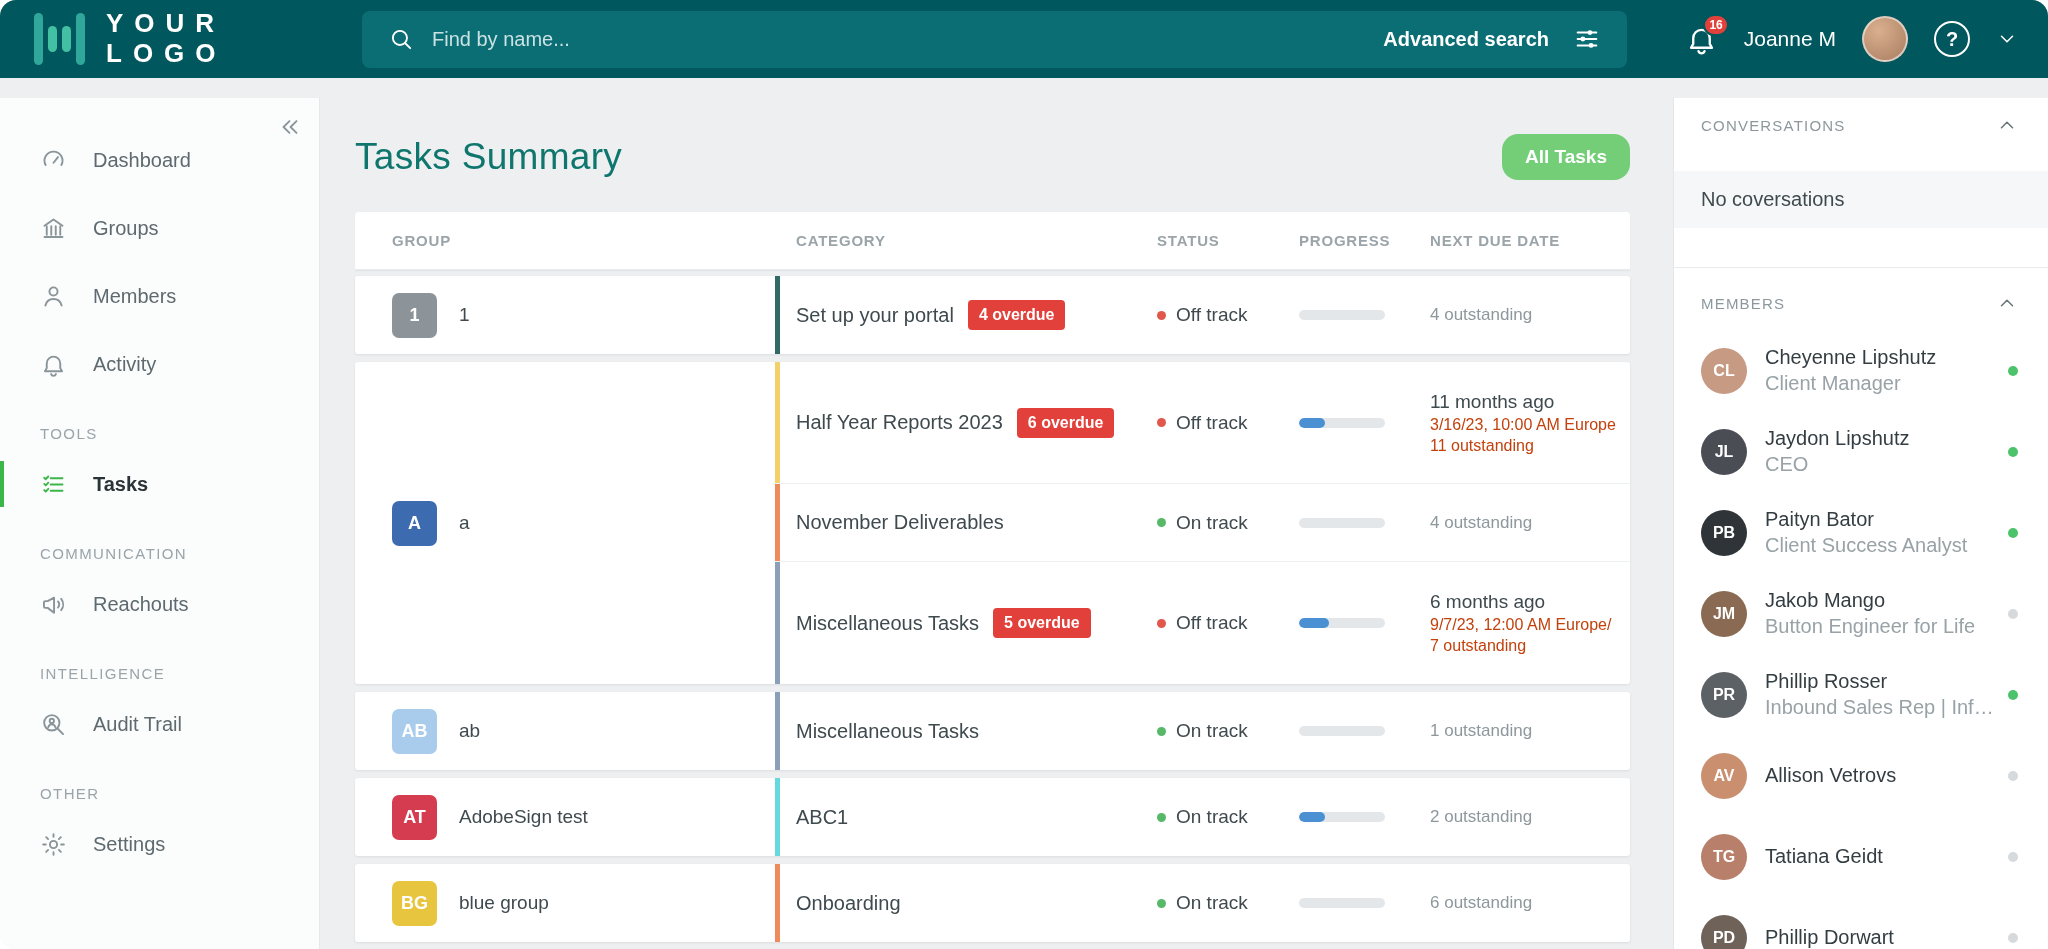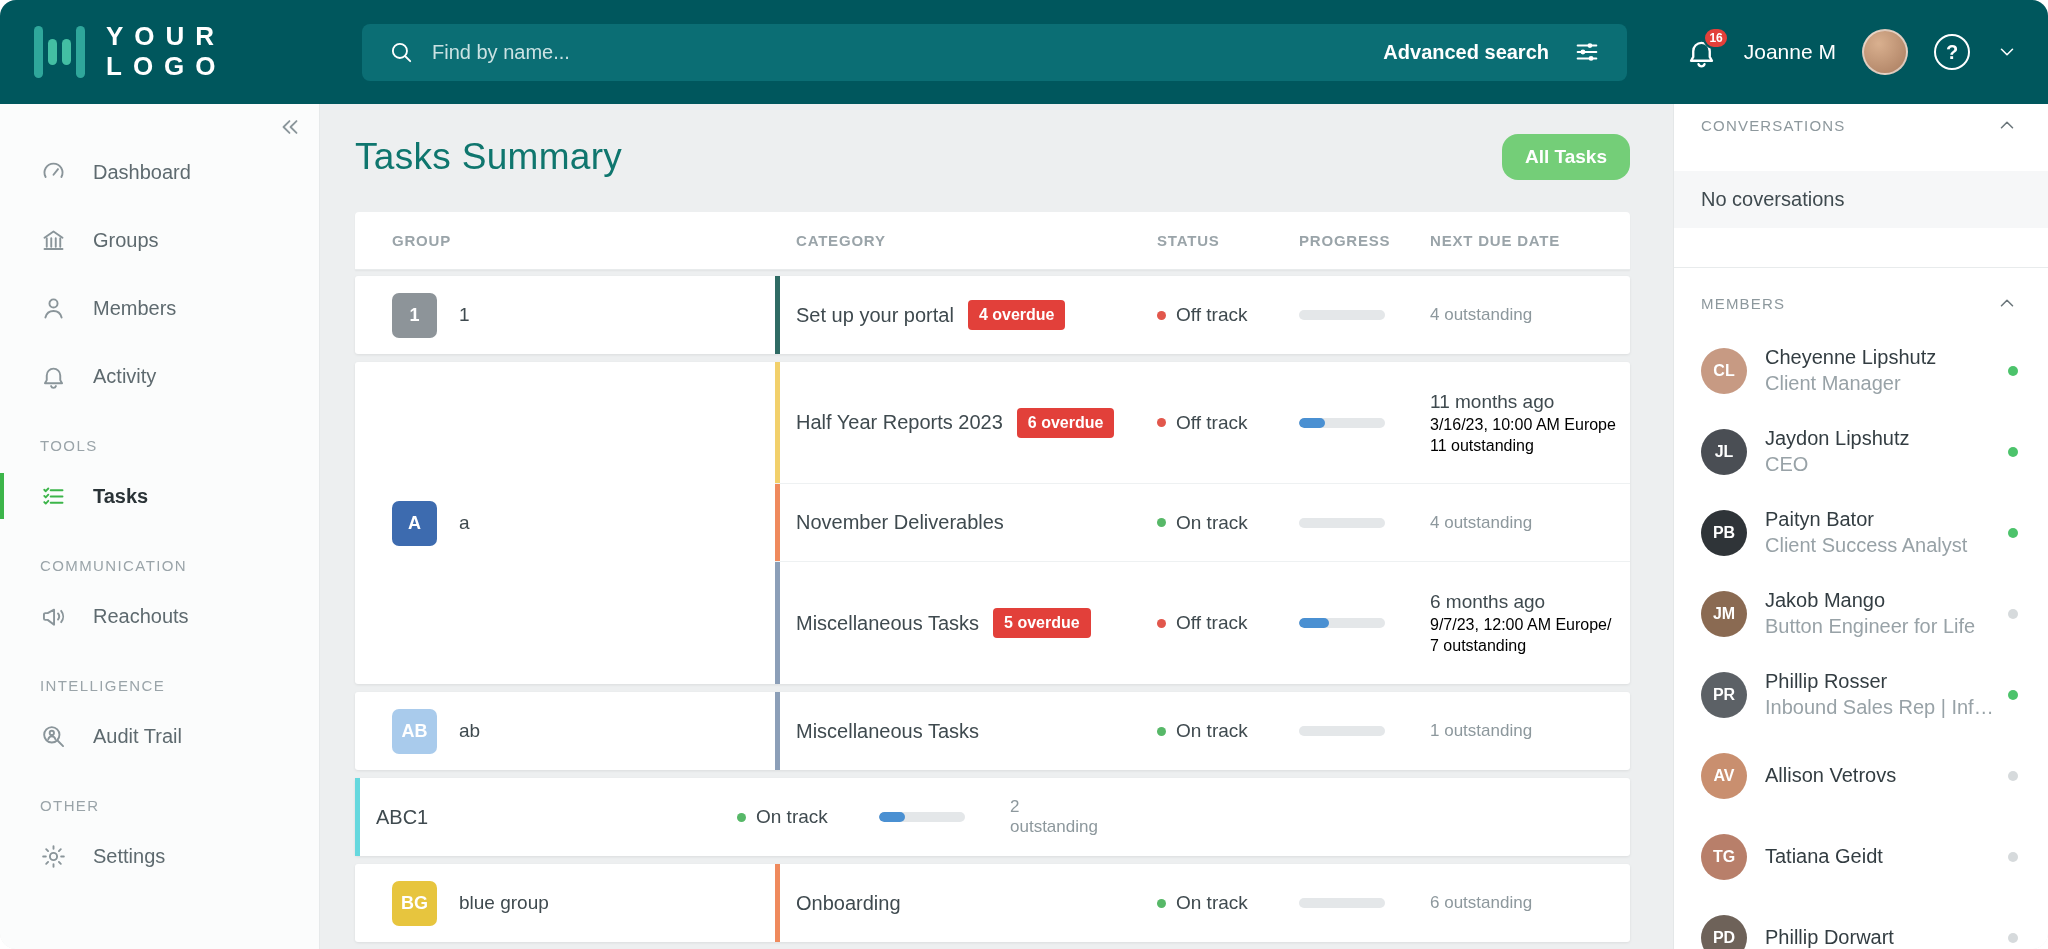--- a/index.html
+++ b/index.html
@@ -1,20 +1,20 @@
 <!DOCTYPE html>
 <html style="--header_teal: #00575D; --search_teal: #0B6E74; --accent_green: #3CB54A; --button_green: #74CE78; --badge_red: #E2403A; --status_red: #E2574C; --status_green: #57B868; --progress_blue: #4A90D2; --online_green: #4CC36B; --offline_gray: #D6DADC;"><head>
 <meta charset="utf-8">
 <style>
   *{box-sizing:border-box;margin:0;padding:0;}
   html,body{background:#fff;font-family:"Liberation Sans",sans-serif;}
   .screen{position:relative;width:2048px;height:949px;border-radius:16px;overflow:hidden;background:#EDEFF0;}
 
   
-  .topbar{position:absolute;top:0;left:0;right:0;height:104px;background:var(--header_teal,#00575D);display:flex;align-items:center;z-index:5;}
+  .topbar{position:absolute;top:0;left:0;right:0;height:78px;background:var(--header_teal,#00575D);display:flex;align-items:center;z-index:5;}
   .logo{display:flex;align-items:center;gap:20px;padding-left:34px;width:340px;flex:0 0 auto;}
   .logo-text{color:#fff;font-weight:700;font-size:26px;letter-spacing:11px;line-height:1.15;white-space:nowrap;}
   .searchbar{width:1265px;height:57px;background:var(--search_teal,#0B6E74);border-radius:8px;display:flex;align-items:center;padding:0 26px;margin-left:22px;}
   .icon{display:inline-block;}
   .icon svg{width:100%;height:100%;fill:none;stroke:currentColor;stroke-width:1.7;stroke-linecap:round;stroke-linejoin:round;display:block;}
   .search-icon{color:#fff;width:26px;height:26px;}
   .search-input{flex:1;background:transparent;border:none;outline:none;color:#fff;font-size:20px;margin-left:18px;font-family:inherit;}
   .search-input::placeholder{color:#CBE2E3;}
   .adv{color:#fff;font-size:20px;font-weight:700;margin-right:24px;white-space:nowrap;cursor:pointer;}
   .tune-icon{color:#fff;width:28px;height:28px;cursor:pointer;}
@@ -22,21 +22,21 @@
   .bell-wrap{position:relative;color:#fff;width:33px;height:33px;cursor:pointer;}
   .bell-badge{position:absolute;top:-9px;right:-11px;background:var(--badge_red,#E2403A);color:#fff;font-size:12px;font-weight:700;min-width:22px;height:22px;border-radius:11px;display:flex;align-items:center;justify-content:center;padding:0 4px;border:2px solid var(--header_teal,#00575D);}
   .username{color:#fff;font-size:21px;}
   .avatar{width:46px;height:46px;border-radius:50%;background:radial-gradient(circle at 35% 30%,#D9B08F,#A97C5F);border:2px solid rgba(255,255,255,.55);cursor:pointer;}
   .help{width:36px;height:36px;border-radius:50%;border:2px solid #fff;color:#fff;display:flex;align-items:center;justify-content:center;font-size:20px;font-weight:700;cursor:pointer;}
   .chev{color:#fff;width:22px;height:22px;cursor:pointer;}
 
   
   .sidebar{position:absolute;top:98px;left:0;bottom:0;width:320px;background:#FBFCFC;border-right:1px solid #E6E9EA;}
   .collapse{position:absolute;top:16px;right:16px;width:26px;height:26px;color:#8B969B;cursor:pointer;}
-  .nav{padding-top:40px;}
+  .nav{padding-top:28px;}
   .nav-item{height:68px;display:flex;align-items:center;gap:26px;padding-left:40px;color:#5E6A6F;font-size:20px;cursor:pointer;position:relative;}
   .nav-item .nav-icon{width:27px;height:27px;color:#8A959A;flex:0 0 27px;}
   .nav-item.active{color:#2A3337;font-weight:700;}
   .nav-item.active .nav-icon{color:var(--accent_green,#3CB54A);}
   .nav-item.active::before{content:"";position:absolute;left:0;top:11px;bottom:11px;width:4px;background:var(--accent_green,#3CB54A);}
   .nav-label{margin-top:18px;padding-left:40px;font-size:15px;letter-spacing:1.4px;color:#9AA4A9;height:34px;display:flex;align-items:center;}
 
   
   .main{position:absolute;left:320px;top:98px;right:375px;bottom:0;background:#EDEFF0;padding:36px 43px 0 35px;overflow:hidden;}
   .main-head{display:flex;align-items:center;justify-content:space-between;margin-bottom:32px;}
@@ -59,21 +59,21 @@
   .cattext{font-size:20px;color:#3F4A4F;white-space:nowrap;}
   .obadge{margin-left:14px;background:var(--badge_red,#E2403A);color:#fff;font-size:16px;font-weight:700;padding:6px 11px;border-radius:4px;white-space:nowrap;}
   .statuscell{display:flex;align-items:center;gap:10px;}
   .sdot{width:9px;height:9px;border-radius:50%;flex:0 0 9px;}
   .stext{font-size:19px;color:#3F4A4F;}
   .pcell{display:flex;align-items:center;}
   .pbar{width:86px;height:10px;border-radius:5px;background:#E4E7E9;overflow:hidden;}
   .pfill{display:block;height:100%;border-radius:5px;background:var(--progress_blue,#4A90D2);}
   .due{display:flex;flex-direction:column;gap:3px;}
   .due-main{font-size:19px;color:#3F4A4F;}
-  .due-sub{font-size:16px;color:#000000;}
+  .due-sub{font-size:16px;color:#c2410c;}
   .due-out{font-size:17px;color:#8D989D;}
 
   
   .rpanel{position:absolute;top:98px;right:0;bottom:0;width:375px;background:#fff;border-left:1px solid #E4E7E8;overflow:hidden;}
   .rp-head{display:flex;align-items:center;justify-content:space-between;height:54px;padding:0 30px 0 27px;}
   .rp-title{font-size:15px;letter-spacing:1.2px;color:#8D989D;}
   .rp-chev{width:22px;height:22px;color:#6B767B;cursor:pointer;}
   .no-conv{margin-top:19px;background:#F6F7F8;padding:17px 27px;font-size:20px;color:#3F4A4F;}
   .rp-div{border-bottom:1px solid #E8EBEC;margin-top:39px;}
   .members-head{margin-top:8px;}
@@ -359,20 +359,24 @@
                   <span class="pfill" style="width: 0%;"></span>
                 </div>
               </div>
               <div class="due">
                 <div class="due-out">1 outstanding</div>
               </div>
             </div>
           </div>
         </div>
         <div class="tgroup">
+          <div class="gcell">
+            <div class="gavatar" style="background: rgb(214, 60, 80);">AT</div>
+            <div class="gname">AdobeSign test</div>
+          </div>
           <div class="trows">
             <div class="trow">
               <div class="cat">
                 <span class="catbar" style="background: rgb(102, 216, 222);"></span>
                 <span class="cattext">ABC1</span>
               </div>
               <div class="statuscell">
                 <span class="sdot" style="background: rgb(87, 184, 104);"></span>
                 <span class="stext">On track</span>
               </div>

